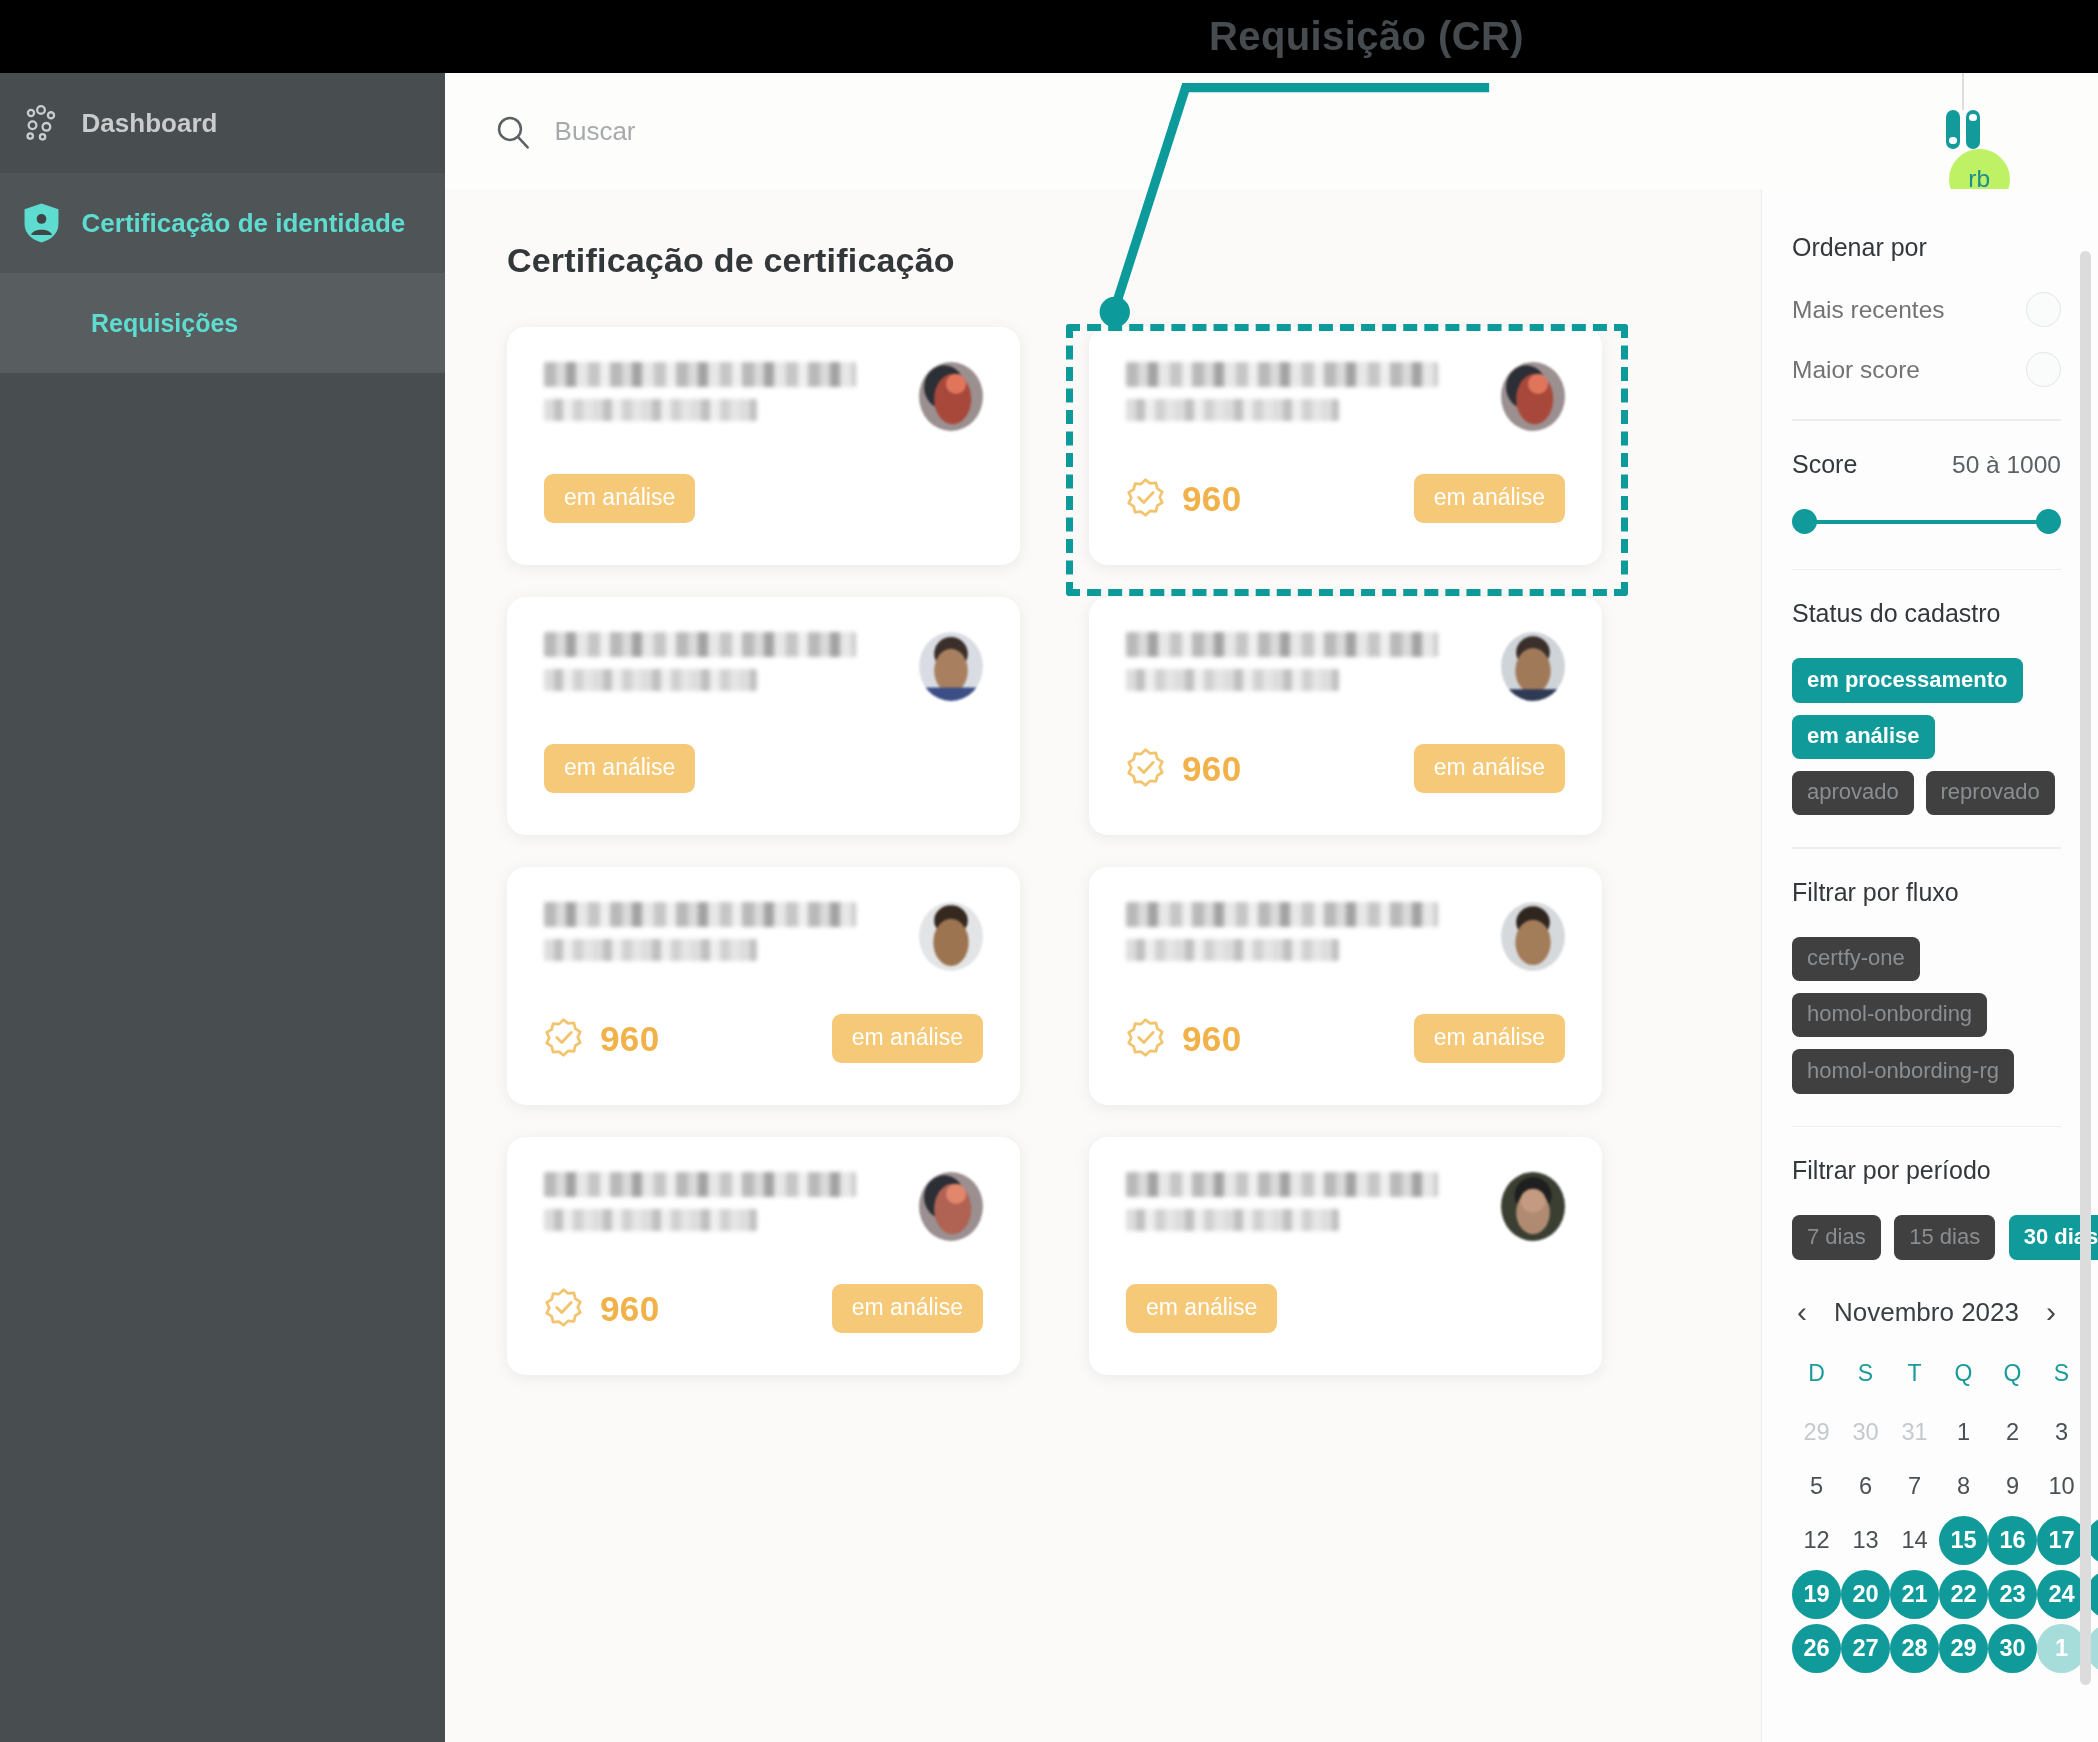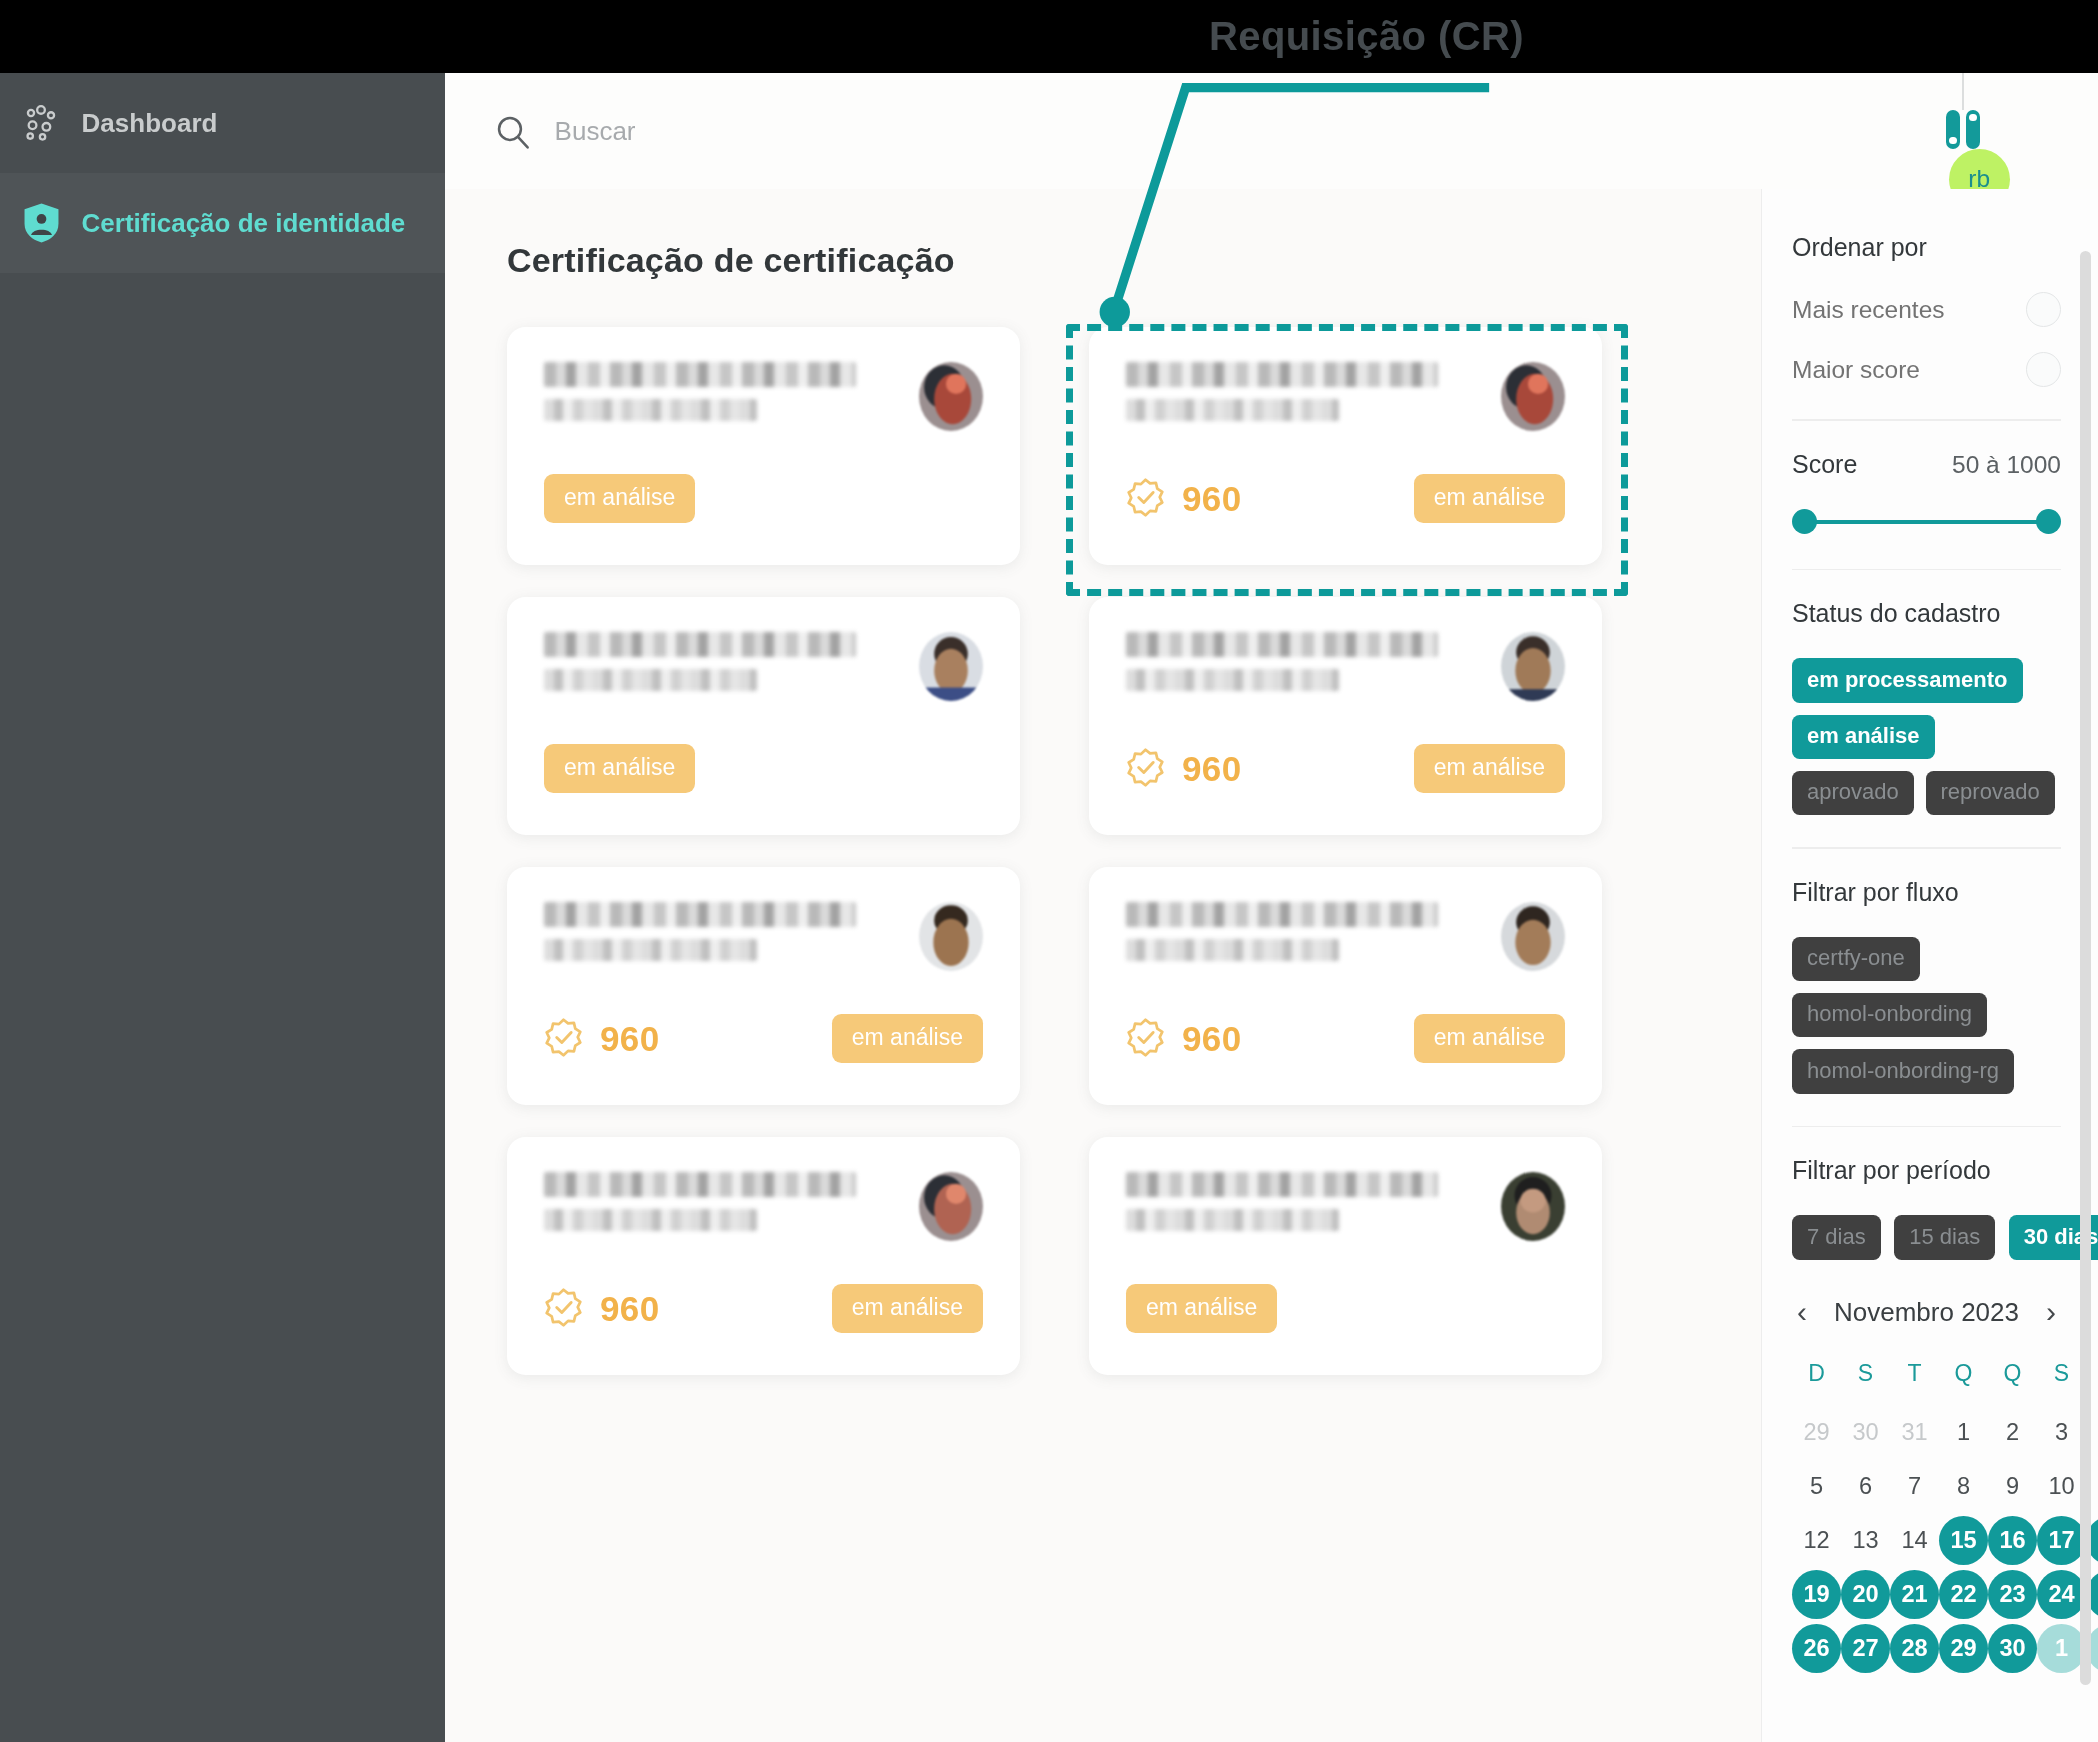--- a/index.html
+++ b/index.html
@@ -236,20 +236,23 @@
       <span class="ic">
         <svg viewBox="0 0 48 52" width="39" height="42">
           <path d="M24 2 L45 9 V27 C45 40 35 47 24 50 C13 47 3 40 3 27 V9 Z" fill="#5fdcd0"></path>
           <circle cx="24" cy="21" r="6" fill="#3f4447"></circle>
           <path d="M11 41 C13 32 35 32 37 41 Z" fill="#3f4447"></path>
         </svg>
       </span>
       <span class="lb">Certificação de identidade</span>
     </div>
 
+    <div class="sb-sub">
+      <span>Requisições</span>
+    </div>
   </aside>
 
   <div class="main">
 
     <header class="topbar">
       <div class="search-wrap">
         <span class="search-ic">
           <svg viewBox="0 0 44 44" width="37" height="37">
             <circle cx="19" cy="19" r="13" fill="none" stroke="#5c6164" stroke-width="3"></circle>
             <line x1="29" y1="29" x2="40" y2="41" stroke="#5c6164" stroke-width="3" stroke-linecap="round"></line>

